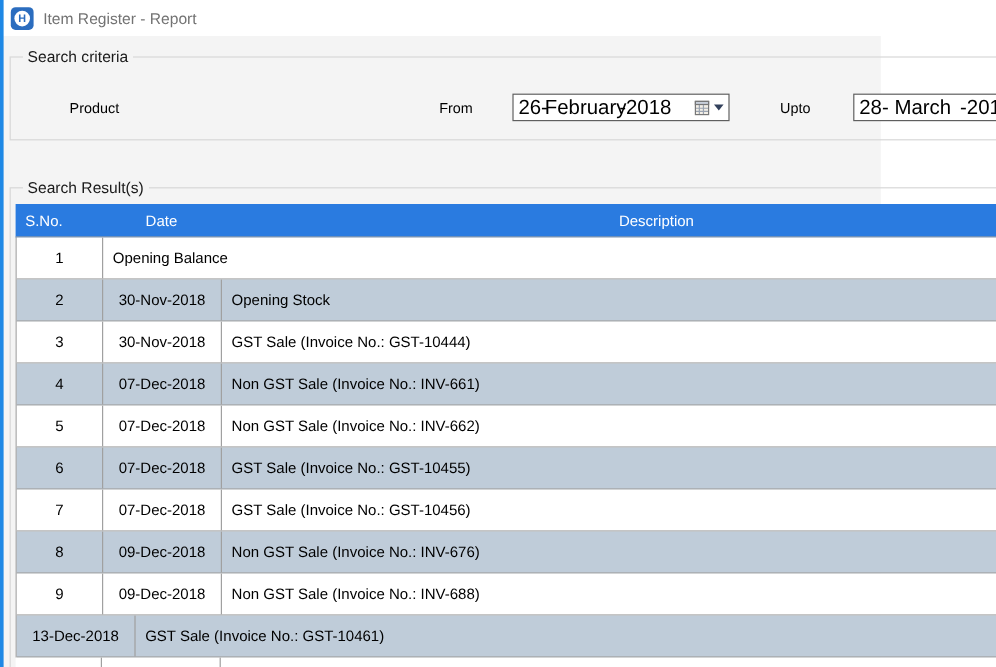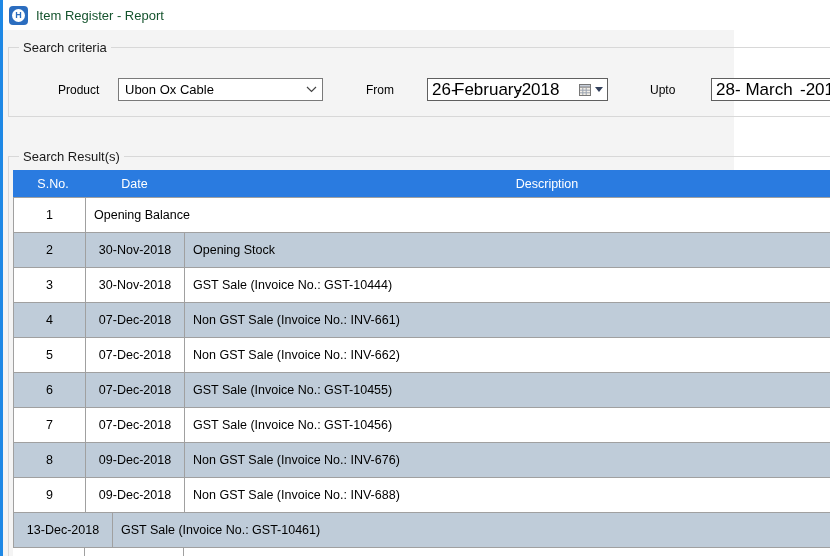--- a/index.html
+++ b/index.html
@@ -20,21 +20,21 @@
   .stage{position:relative;width:830px;height:556px;overflow:hidden;background:#fff;}
 
   
   .accent-stripe{position:absolute;left:0;top:0;width:3px;height:556px;background:var(--accent-stripe);z-index:20;}
 
   
   .titlebar{position:absolute;left:0;top:0;width:830px;height:30px;background:#fff;display:flex;align-items:center;padding-left:9px;z-index:5;}
   .app-icon{width:19px;height:19px;border-radius:4px;background:var(--app-icon-blue);display:flex;align-items:center;justify-content:center;flex:0 0 auto;}
   .app-icon-circle{width:13px;height:13px;border-radius:50%;background:#fff;display:flex;align-items:center;justify-content:center;}
   .app-icon-h{font-size:9px;font-weight:bold;color:var(--app-icon-blue);line-height:1;}
-  .title-text{margin-left:8px;font-size:13px;color:#14532d;}
+  .title-text{margin-left:8px;font-size:13px;color:#737373;}
 
   
   .content{position:absolute;left:0;top:30px;width:734px;height:526px;background:var(--content-bg);}
 
   
   fieldset.fs{position:absolute;border:1px solid var(--groupbox-border);min-width:0;background:transparent;}
   fieldset.fs legend{margin-left:10px;padding:0 4px;font-size:13px;color:#1A1A1A;}
   .fs1{left:8px;top:10px;width:920px;height:77px;}
   .fs2{left:8px;top:119px;width:920px;height:430px;}
 
@@ -54,21 +54,21 @@
   .seg{white-space:nowrap;}
   .seg-day{width:26px;padding-left:4px;}
   .seg-month{width:62px;text-align:center;}
   .cal-wrap{margin-left:auto;display:flex;align-items:center;gap:3px;padding-right:4px;}
   .cal-arrow{width:0;height:0;border-left:4px solid transparent;border-right:4px solid transparent;border-top:5px solid #33415C;}
 
   
   .rtable{position:absolute;left:13px;top:140px;width:897px;font-size:12.5px;color:#000;}
   .thead{height:28px;background:var(--header-bg);display:flex;align-items:center;color:var(--header-text);border-bottom:1px solid var(--grid-line);}
   .th{white-space:nowrap;}
-  .th-sno{width:72px;padding-left:8px;text-align:center;}
+  .th-sno{width:72px;padding-left:8px;}
   .th-date{width:99px;text-align:center;}
   .th-desc{flex:1;text-align:center;}
   .tbody{border-left:1px solid var(--grid-line);}
   .trow{height:35px;display:flex;background:#fff;border-bottom:1px solid var(--grid-line);}
   .trow.alt{background:var(--alt-row-bg);}
   .td{display:flex;align-items:center;white-space:nowrap;overflow:hidden;}
   .td-sno{width:72px;justify-content:center;border-right:1px solid var(--grid-line);}
   .td-date{width:99px;justify-content:center;border-right:1px solid var(--grid-line);}
   .td-desc{flex:1;padding-left:8px;}
 </style>
@@ -88,28 +88,20 @@
   </div>
 
   <div class="content">
 
     <fieldset class="fs fs1">
       <legend>Search criteria</legend>
     </fieldset>
 
     <label class="lbl product-lbl">Product</label>
 
-    <div class="combobox">
-      <span class="combo-text">Ubon Ox Cable</span>
-      <span class="combo-chevron">
-        <svg width="11" height="7" viewBox="0 0 11 7">
-            <polyline points="1,1 5.5,5.5 10,1" fill="none" stroke="#444" stroke-width="1.2"></polyline>
-          </svg>
-      </span>
-    </div>
 
     <label class="lbl from-lbl">From</label>
 
     <div class="datefield from-field">
       <span class="seg seg-day">26-</span>
       <span class="seg seg-month">February</span>
       <span class="seg seg-year">-2018</span>
       <span class="cal-wrap">
         <svg width="14" height="14" viewBox="0 0 14 14">
           <rect x="1.5" y="1.5" width="11" height="11" fill="#F3EFE7" stroke="#777"></rect>

